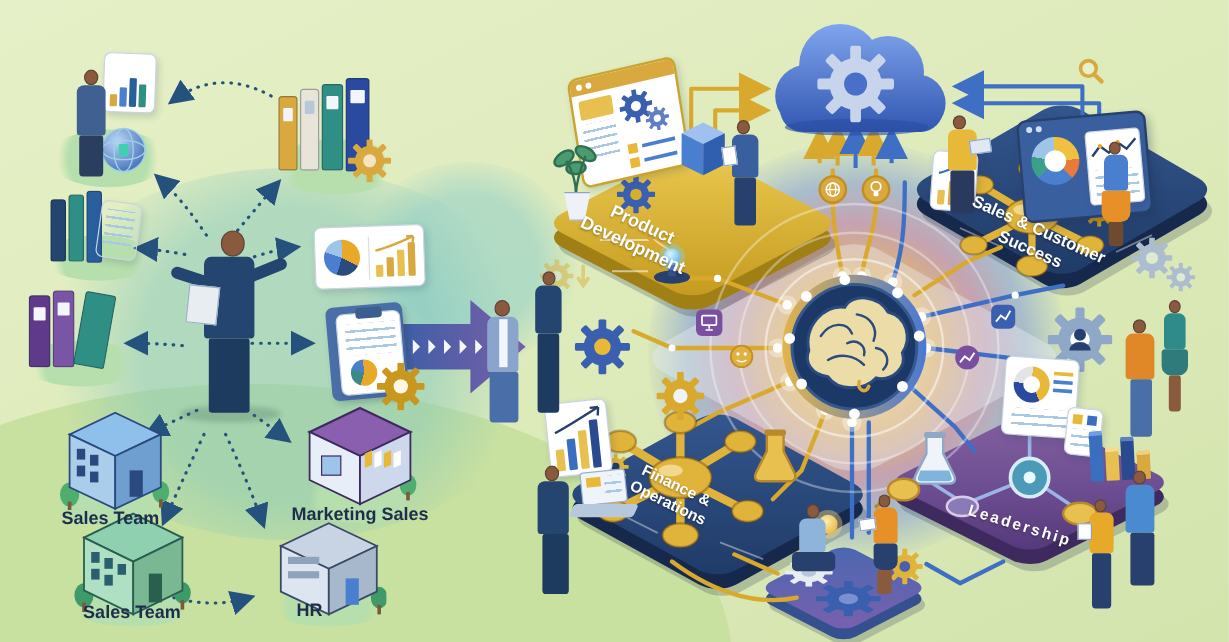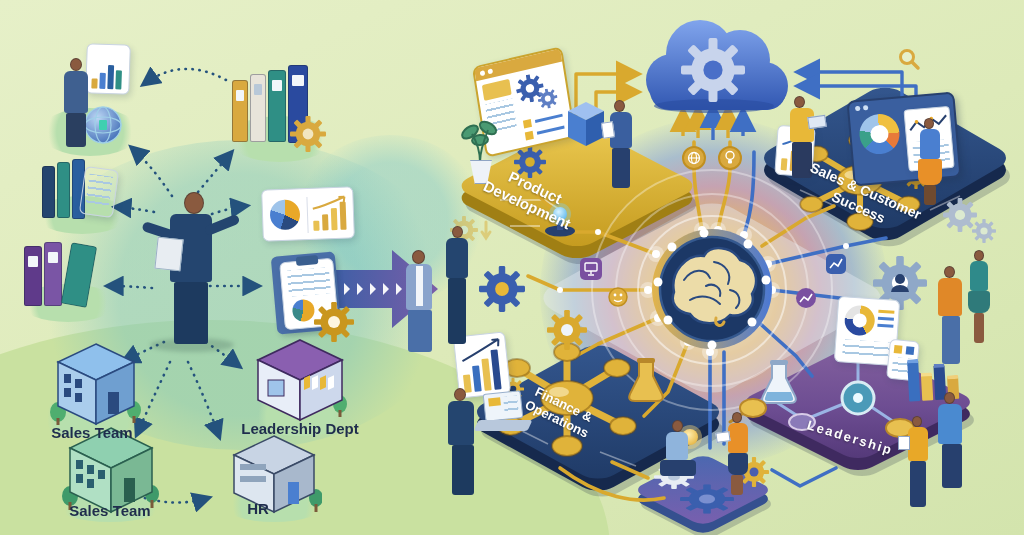--- a/index.html
+++ b/index.html
@@ -532,21 +532,21 @@
     <polygon points="8,21 48,40 48,78 8,59" fill="#dde6f0" stroke="#3a4a66" stroke-width="1.5"></polygon>
     <polygon points="88,21 48,40 48,78 88,59" fill="#a8b8cc" stroke="#3a4a66" stroke-width="1.5"></polygon>
     <g fill="#8fa4bc">
         <rect x="14" y="30" width="26" height="6"></rect>
         <rect x="14" y="42" width="26" height="6"></rect>
       </g>
     <rect x="62" y="48" width="11" height="22" fill="#4a7fd0"></rect>
   </svg>
 
   <div class="bldg-label" style="left:36px;top:424px;width:112px">Sales Team</div>
-  <div class="bldg-label" style="left:238px;top:420px;width:124px">Leadership Dept</div>
+  <div class="bldg-label" style="left:238px;top:420px;width:124px">Marketing Sales</div>
   <div class="bldg-label" style="left:54px;top:502px;width:112px">Sales Team</div>
   <div class="bldg-label" style="left:228px;top:500px;width:60px">HR</div>
 
   <div class="panel" style="left:478px;top:56px;width:92px;height:92px;border:2px solid #caa42e;border-radius:8px;transform:rotate(-9deg) skewY(-4deg)">
     <div class="abs" style="left:0;top:0;right:0;height:13px;background:#d9a93f;border-radius:5px 5px 0 0">
       <div class="abs" style="left:5px;top:4px;width:5px;height:5px;border-radius:50%;background:#fff"></div>
       <div class="abs" style="left:13px;top:4px;width:5px;height:5px;border-radius:50%;background:#fff"></div>
     </div>
     <div class="abs" style="left:5px;top:18px;width:28px;height:16px;background:#e8c050;border-radius:2px"></div>
     <div class="abs doc-lines" style="left:5px;top:38px;width:28px;height:30px"></div>

